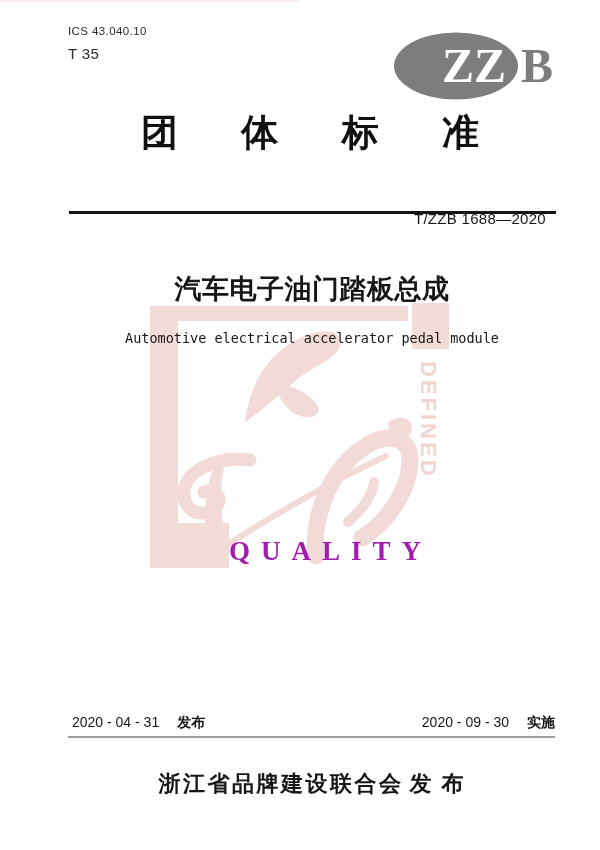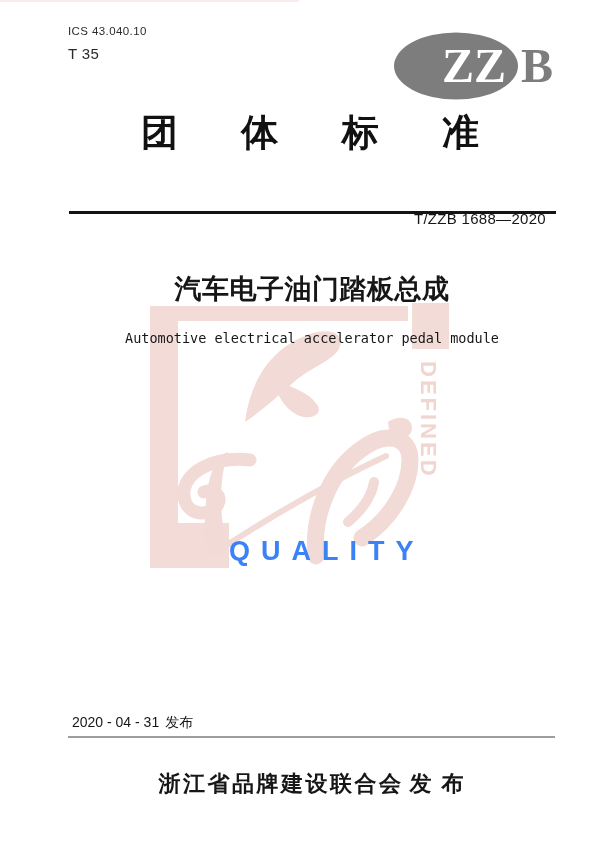--- a/index.html
+++ b/index.html
@@ -37,34 +37,34 @@
   
   .wm { position:absolute; inset:0; z-index:1; }
   .wm-piece    { position:absolute; background:#f3dcd8; }
   .wm-bar-top  { left:150px; top:306px; width:258px; height:15px; }
   .wm-block-tr { left:412px; top:303px; width:37px;  height:46px; }
   .wm-bar-left { left:150px; top:306px; width:28px;  height:232px; }
   .wm-block-bl { left:150px; top:523px; width:79px;  height:45px; }
   .wm-underline{ left:150px; top:571px; width:299px; height:2px; background:#f9edeb; }
   .wm-quality {
     position:absolute; left:229px; top:536px; font-size:27px; font-weight:700;
-    letter-spacing:11px; color:#3b82f6; white-space:nowrap;
+    letter-spacing:11px; color:#a21caf; white-space:nowrap;font-family:Liberation Serif, serif;
   }
   .wm-defined {
     position:absolute; left:415px; top:361px; writing-mode:vertical-rl;
     font-size:22px; font-weight:700; letter-spacing:3px; color:#f0d5d1;
   }
   .wm-pin { position:absolute; left:152px; top:326px; }
 
   
   .dates {
     left:72px; top:714px; width:483px; display:flex; justify-content:space-between;
     font-size:14px; font-weight:500; z-index:2;
   }
-  .dates .lbl { margin-left:6px; font-weight:400; }
+  .dates .lbl { margin-left:18px; font-weight:700; }
   .rule-bottom { left:68px; top:736px; width:487px; height:2px; background:#9d9d9d; z-index:2; }
   .publisher-row {
     left:68px; top:769px; width:488px; display:flex; justify-content:center; gap:6px;
     font-size:22px; font-weight:700; z-index:2;
   }
   .publisher-row .pub  { letter-spacing:2.5px; }
   .publisher-row .plbl { letter-spacing:2px; }
 </style>
 </head>
 <body>
@@ -116,20 +116,23 @@
     <div class="wm-defined">DEFINED</div>
   </div>
 
   <div class="abs en-title">Automotive electrical accelerator pedal module</div>
   <div class="abs cn-title">汽车电子油门踏板总成</div>
 
   <div class="abs dates">
     <div>
       <span>2020 - 04 - 31</span><span class="lbl">发布</span>
     </div>
+    <div>
+      <span>2020 - 09 - 30</span><span class="lbl">实施</span>
+    </div>
   </div>
 
   <div class="abs rule-bottom"></div>
 
   <div class="abs publisher-row">
     <span class="pub">浙江省品牌建设联合会</span>
     <span class="plbl">发 布</span>
   </div>
 
 </div>

